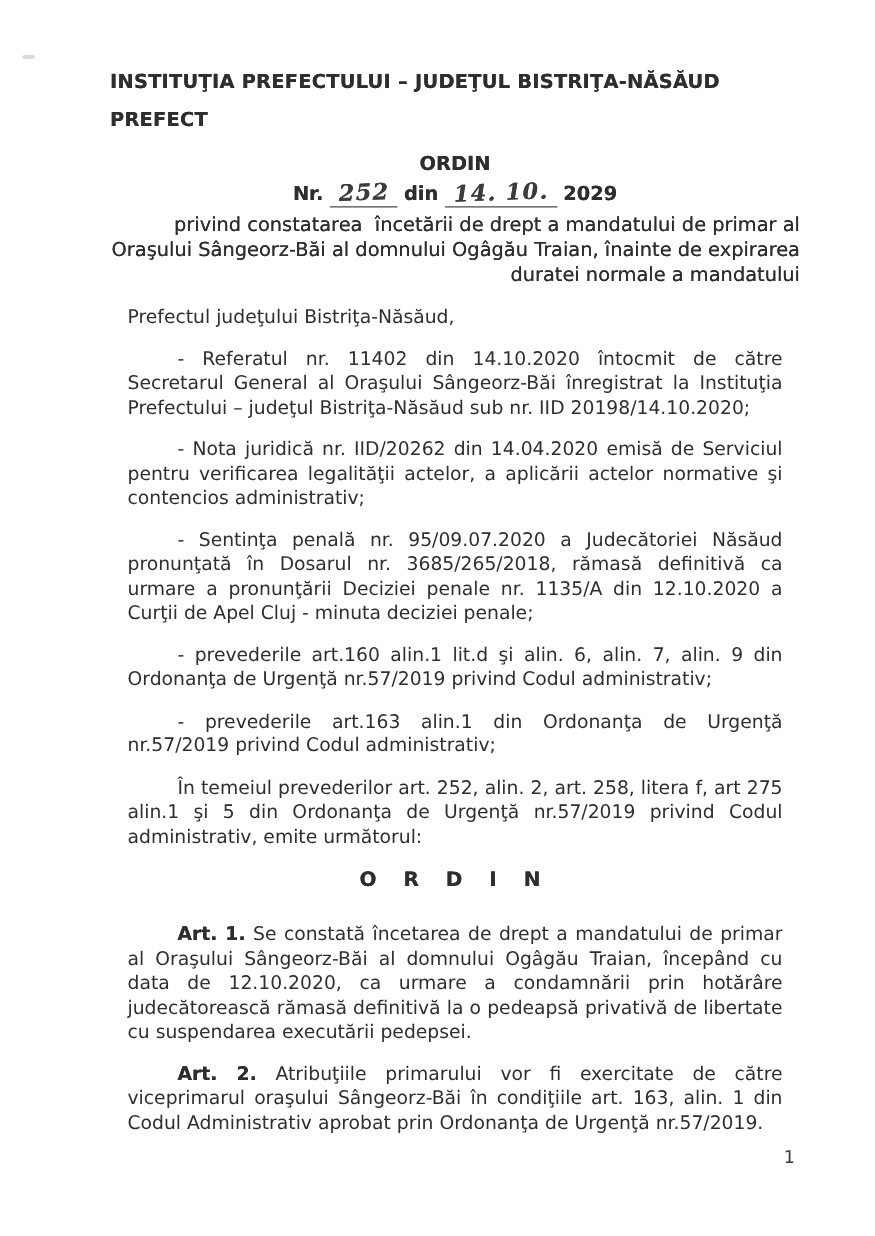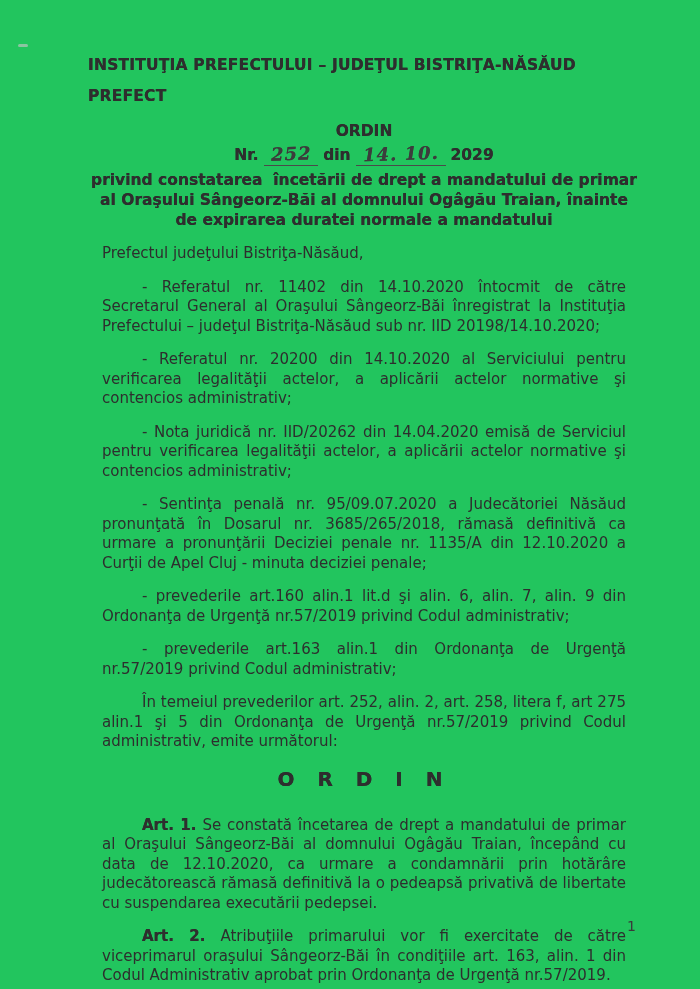--- a/index.html
+++ b/index.html
@@ -1,20 +1,20 @@
 <!DOCTYPE html>
 <html><head>
 <meta charset="utf-8">
 <style>
   html,body{margin:0;padding:0;background:#e8e8e8;}
   .page{
     position:relative;
     width:700px;height:989px;
     margin:0 auto;
-    background:#22c55e;
+    background:#ffffff;
     font-family:"DejaVu Sans",sans-serif;
     color:#2e2e2e;
     overflow:hidden;
     box-sizing:border-box;
   }
   .content{
     position:absolute;
     left:88px;top:56px;width:552px;
   }
   .scan-mark{
@@ -45,32 +45,32 @@
     display:inline-block;
     font-family:"DejaVu Serif",serif;
     font-style:italic;
     font-weight:600;
     font-size:18px;
     letter-spacing:1px;
     color:#3c3c3c;
     transform:rotate(-2deg);
   }
   .doc-title{
-    text-align:center;font-weight:bold;font-size:15.5px;line-height:20px;
+    text-align:right;font-weight:normal;font-size:15.5px;line-height:20px;
     margin:3px 0 0 0;white-space:pre-wrap;text-shadow:0 0 .3px currentColor;
   }
   p.body{
     font-size:15px;line-height:19.5px;margin:14px;
     text-align:justify;
   }
   .intro{margin-top:27px;}
   .indent{text-indent:40px;}
   .gap-top{margin-top:19.5px;}
   .ordin-heading{
-    text-align:center;font-weight:bold;font-size:20px;letter-spacing:8px;
+    text-align:center;font-weight:bold;font-size:16px;letter-spacing:8px;
     margin:15px 0 25px 0;text-shadow:0 0 .3px currentColor;
   }
   .art-label{font-weight:bold;text-shadow:0 0 .3px currentColor;}
   .page-number{
     position:absolute;right:64px;top:918px;
     font-size:14px;color:#3a3a3a;
   }
 </style>
 </head>
 <body>
@@ -86,21 +86,20 @@
 
     <p class="order-label">ORDIN</p>
 
     <p class="nr-line"><span>Nr.</span><span class="hw-underline"><span class="hw">252</span></span><span>din</span><span class="hw-underline"><span class="hw">14. 10.</span></span><span>2029</span></p>
 
     <p class="doc-title">privind constatarea  încetării de drept a mandatului de primar al Oraşului Sângeorz-Băi al domnului Ogâgău Traian, înainte de expirarea duratei normale a mandatului</p>
 
     <p class="body intro">Prefectul judeţului Bistriţa-Năsăud,</p>
 
     <p class="body indent">- Referatul nr. 11402 din 14.10.2020 întocmit de către Secretarul General al Oraşului Sângeorz-Băi înregistrat la Instituţia Prefectului – judeţul Bistriţa-Năsăud sub nr. IID 20198/14.10.2020;</p>
-    <p class="body indent">- Referatul nr. 20200 din 14.10.2020 al Serviciului pentru verificarea legalităţii actelor, a aplicării actelor normative şi contencios administrativ;</p>
     <p class="body indent">- Nota juridică nr. IID/20262 din 14.04.2020 emisă de Serviciul pentru verificarea legalităţii actelor, a aplicării actelor normative şi contencios administrativ;</p>
     <p class="body indent">- Sentinţa penală nr. 95/09.07.2020 a Judecătoriei Năsăud pronunţată în Dosarul nr. 3685/265/2018, rămasă definitivă ca urmare a pronunţării Deciziei penale nr. 1135/A din 12.10.2020 a Curţii de Apel Cluj - minuta deciziei penale;</p>
     <p class="body indent">- prevederile art.160 alin.1 lit.d şi alin. 6, alin. 7, alin. 9 din Ordonanţa de Urgenţă nr.57/2019 privind Codul administrativ;</p>
     <p class="body indent">- prevederile art.163 alin.1 din Ordonanţa de Urgenţă nr.57/2019 privind Codul administrativ;</p>
 
     <p class="body indent gap-top">În temeiul prevederilor art. 252, alin. 2, art. 258, litera f, art 275 alin.1 şi 5 din Ordonanţa de Urgenţă nr.57/2019 privind Codul administrativ, emite următorul:</p>
 
     <p class="ordin-heading">O R D I N</p>
 
     <p class="body indent"><span class="art-label">Art. 1.</span><span> </span><span>Se constată încetarea de drept a mandatului de primar al Oraşului Sângeorz-Băi al domnului Ogâgău Traian, începând cu data de 12.10.2020, ca urmare a condamnării prin hotărâre judecătorească rămasă definitivă la o pedeapsă privativă de libertate cu suspendarea executării pedepsei.</span></p>

